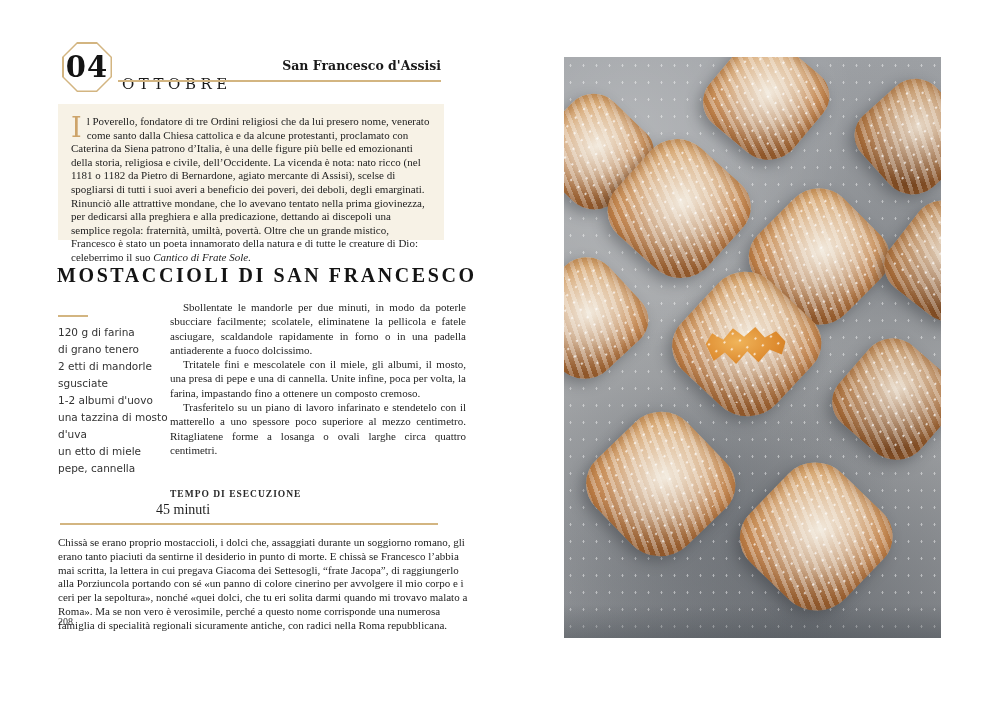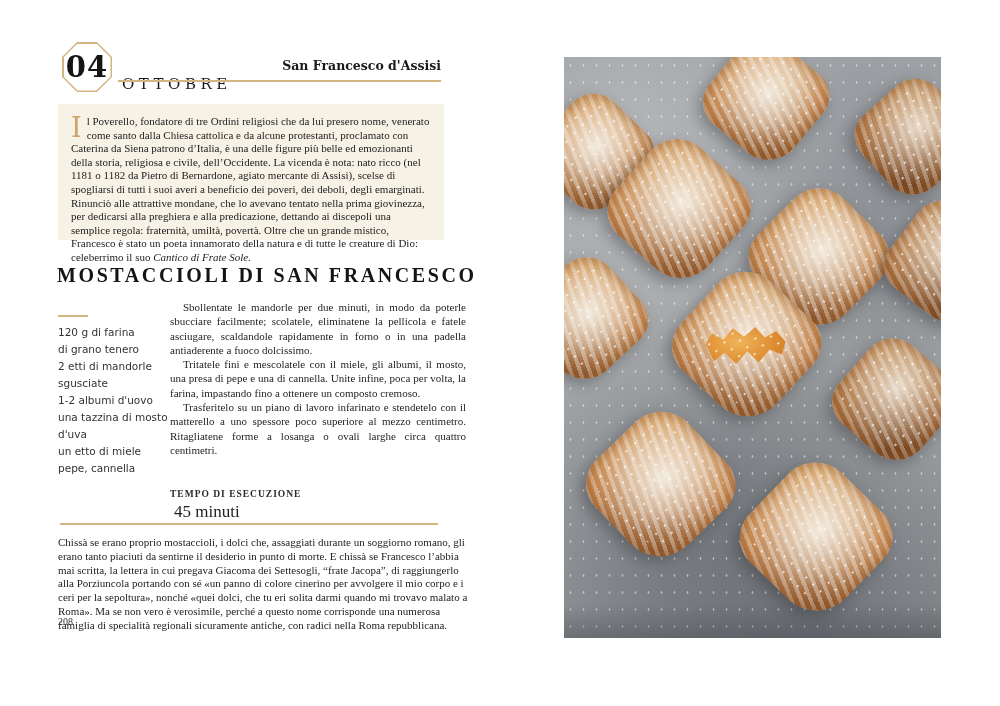--- a/index.html
+++ b/index.html
@@ -35,21 +35,21 @@
   .ingredients{position:absolute;left:58px;top:324px;width:112px;
      font-family:"DejaVu Sans",sans-serif;font-size:10.5px;line-height:17px;color:#333;}
 
   
   .method{position:absolute;left:170px;top:300px;width:296px;font-size:11px;line-height:14.3px;
      text-align:justify;color:#1e1e1e;}
   .method p{margin:0;text-indent:13px;}
 
   .tempo-label{position:absolute;left:170px;top:489px;font-family:Liberation Serif, serif;font-weight:bold;
      font-size:9.5px;letter-spacing:1px;color:#2a2a2a;}
-  .tempo-value{position:absolute;left:174px;top:502px;font-size:17px;color:#1e1e1e;}
+  .tempo-value{position:absolute;left:156px;top:502px;font-size:14px;color:#1e1e1e;}
 
   .section-rule{position:absolute;left:60px;top:523px;width:378px;height:2px;background:#d3b581;}
 
   
   .footer-par{position:absolute;left:58px;top:536px;width:414px;font-size:11px;line-height:13.8px;color:#222;}
   .page-num{position:absolute;left:58px;top:616px;font-size:10px;color:#333;}
 
   
   .photo{position:absolute;left:564px;top:57px;width:377px;height:581px;overflow:hidden;
      background-color:#a2a4a7;

